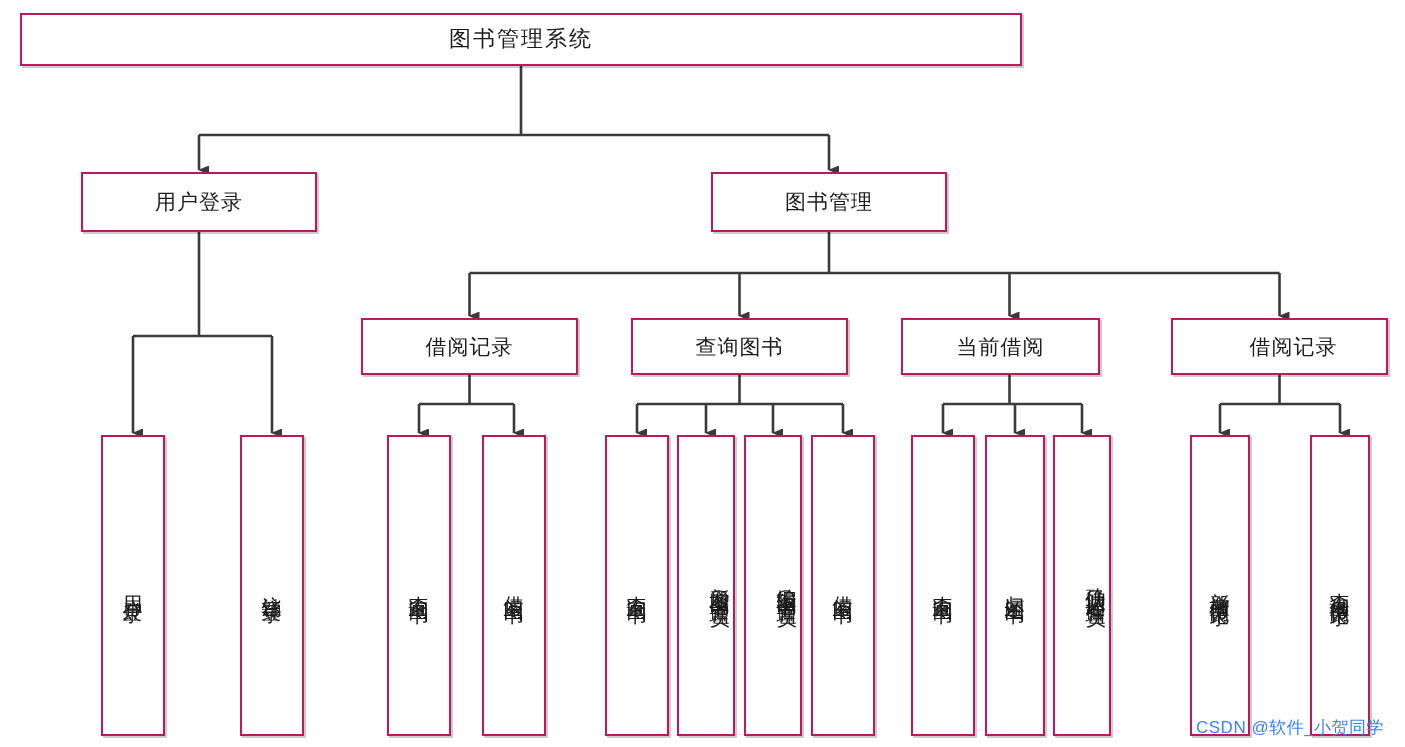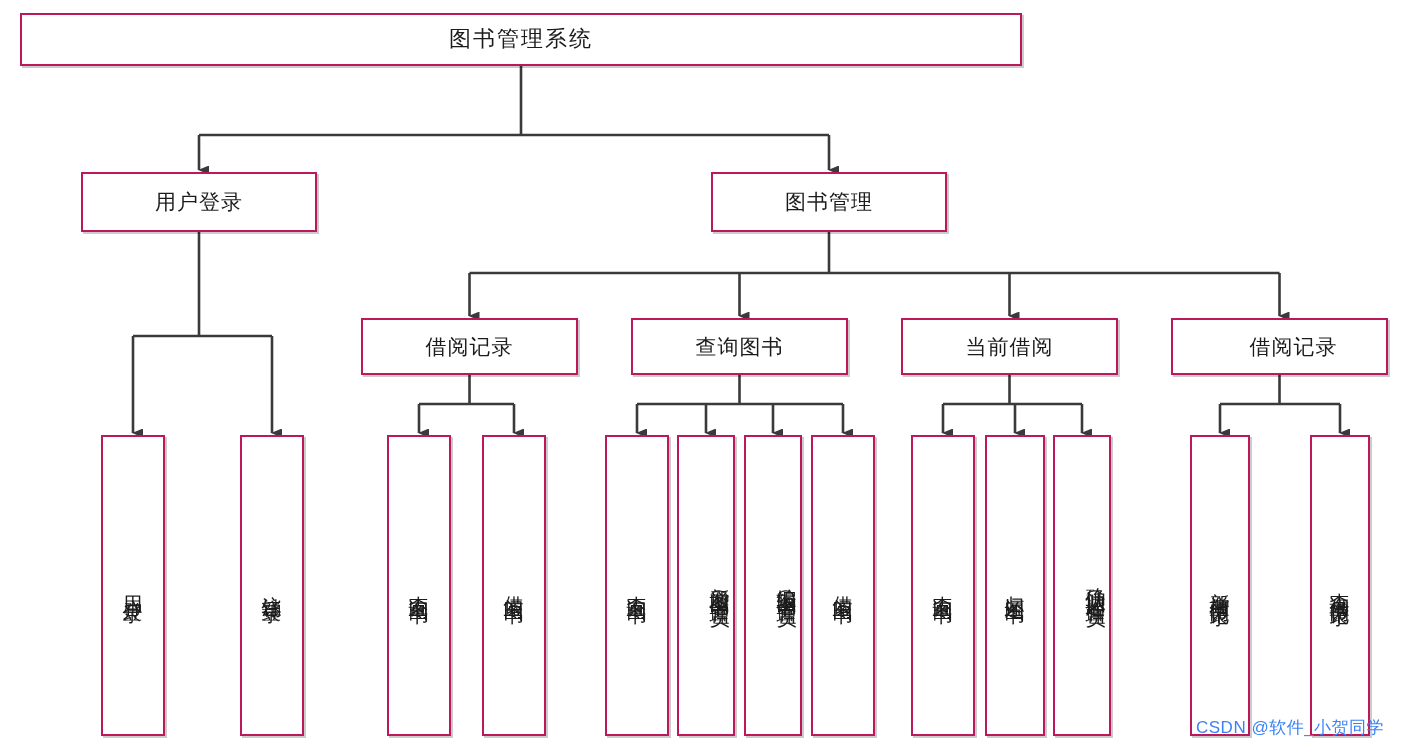--- a/index.html
+++ b/index.html
@@ -117,21 +117,21 @@
       </g>
   </svg>
 
   <div class="node root horiz" style="left: 20px; top: 13px; width: 1002px; height: 53px;">图书管理系统</div>
 
   <div class="node horiz" style="left: 81px; top: 172px; width: 236px; height: 60px;">用户登录</div>
   <div class="node horiz" style="left: 711px; top: 172px; width: 236px; height: 60px;">图书管理</div>
 
   <div class="node horiz" style="left: 361px; top: 318px; width: 217px; height: 57px;">借阅记录</div>
   <div class="node horiz" style="left: 631px; top: 318px; width: 217px; height: 57px;">查询图书</div>
-  <div class="node horiz" style="left: 901px; top: 318px; width: 217px; height: 57px;">当前借阅</div>
+  <div class="node horiz" style="left: 901px; top: 318px; width: 199px; height: 57px;">当前借阅</div>
   <div class="node horiz" style="left: 1171px; top: 318px; width: 217px; height: 57px; padding-left: 32px;">借阅记录</div>
 
   <div class="node vert mid" style="left: 101px; top: 435px; width: 64px; height: 301px;">用户登录</div>
   <div class="node vert mid" style="left: 240px; top: 435px; width: 64px; height: 301px;">注销登录</div>
 
   <div class="node vert mid" style="left: 387px; top: 435px; width: 64px; height: 301px;">查询图书</div>
   <div class="node vert mid" style="left: 482px; top: 435px; width: 64px; height: 301px;">借阅图书</div>
 
   <div class="node vert mid" style="left: 605px; top: 435px; width: 64px; height: 301px;">查询图书</div>
   <div class="node vert" style="left: 677px; top: 435px; width: 58px; height: 301px;">新增图书（管理员）</div>

